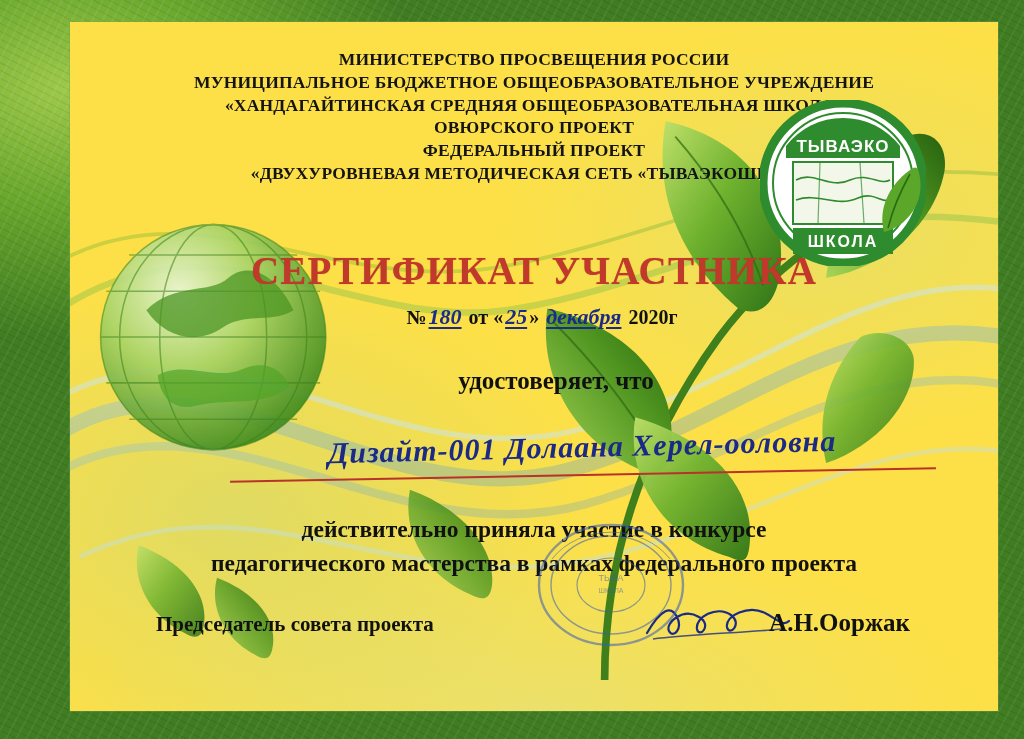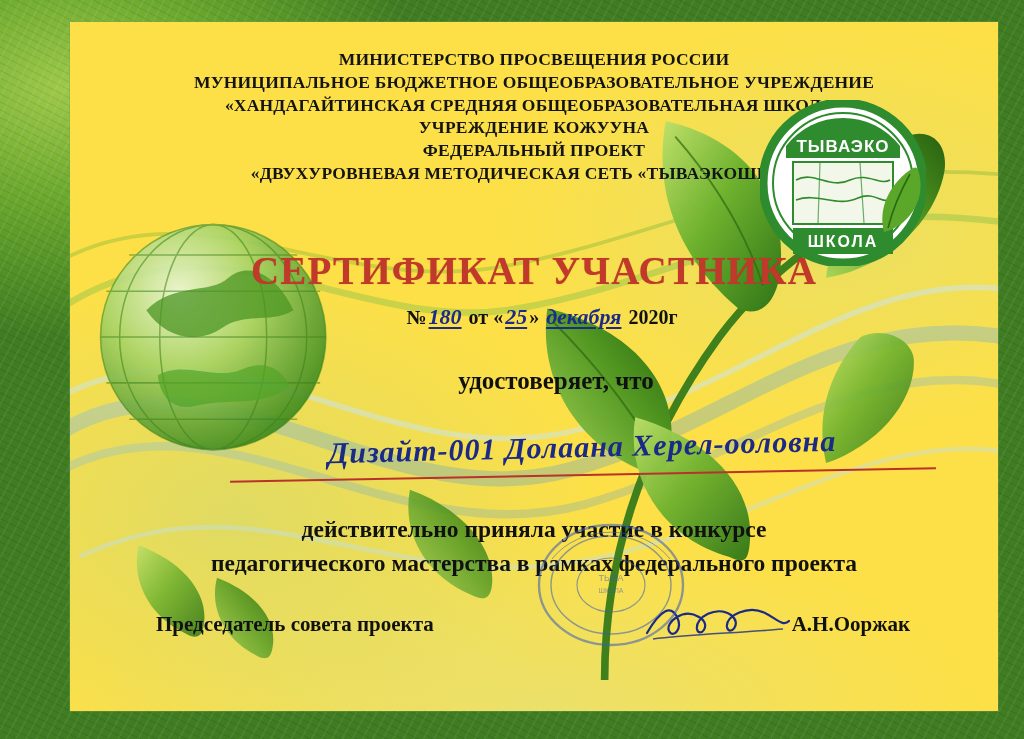--- a/index.html
+++ b/index.html
@@ -211,21 +211,21 @@
     font-weight: bold;
     font-size: 21px;
     color: #111;
   }
   .sig-right {
     position: absolute;
     right: 88px;
     bottom: 0;
     font-family: "Liberation Serif", serif;
     font-weight: bold;
-    font-size: 21px;
+    font-size: 25px;
     color: #111;
   }
   .sig-scribble {
     position: absolute;
     right: 205px;
     bottom: -8px;
     width: 150px;
     height: 46px;
   }
 
@@ -328,21 +328,21 @@
         <path d="M196,664 C160,646 146,612 154,582 C196,598 218,628 212,656 C210,668 204,668 196,664 Z" fill="url(#gLeaf2)"></path>
       </g>
     </svg>
 
     <div class="content">
 
       <div class="header">
         <div class="line hl1">МИНИСТЕРСТВО ПРОСВЕЩЕНИЯ РОССИИ</div>
         <div class="line hl3">МУНИЦИПАЛЬНОЕ БЮДЖЕТНОЕ ОБЩЕОБРАЗОВАТЕЛЬНОЕ УЧРЕЖДЕНИЕ</div>
         <div class="line hl4">«ХАНДАГАЙТИНСКАЯ СРЕДНЯЯ ОБЩЕОБРАЗОВАТЕЛЬНАЯ ШКОЛА»</div>
-        <div class="line hl5">УЧРЕЖДЕНИЕ КОЖУУНА</div>
+        <div class="line hl5">ОВЮРСКОГО ПРОЕКТ</div>
         <div class="line hl6">ФЕДЕРАЛЬНЫЙ ПРОЕКТ</div>
         <div class="line hl7">«ДВУХУРОВНЕВАЯ МЕТОДИЧЕСКАЯ СЕТЬ «ТЫВАЭКОШКОЛА»</div>
       </div>
 
       <div class="title">
         <span>СЕРТИФИКАТ УЧАСТНИКА</span>
       </div>
 
       <div class="numline">
         <span class="q">№</span><span class="hand">180</span>

